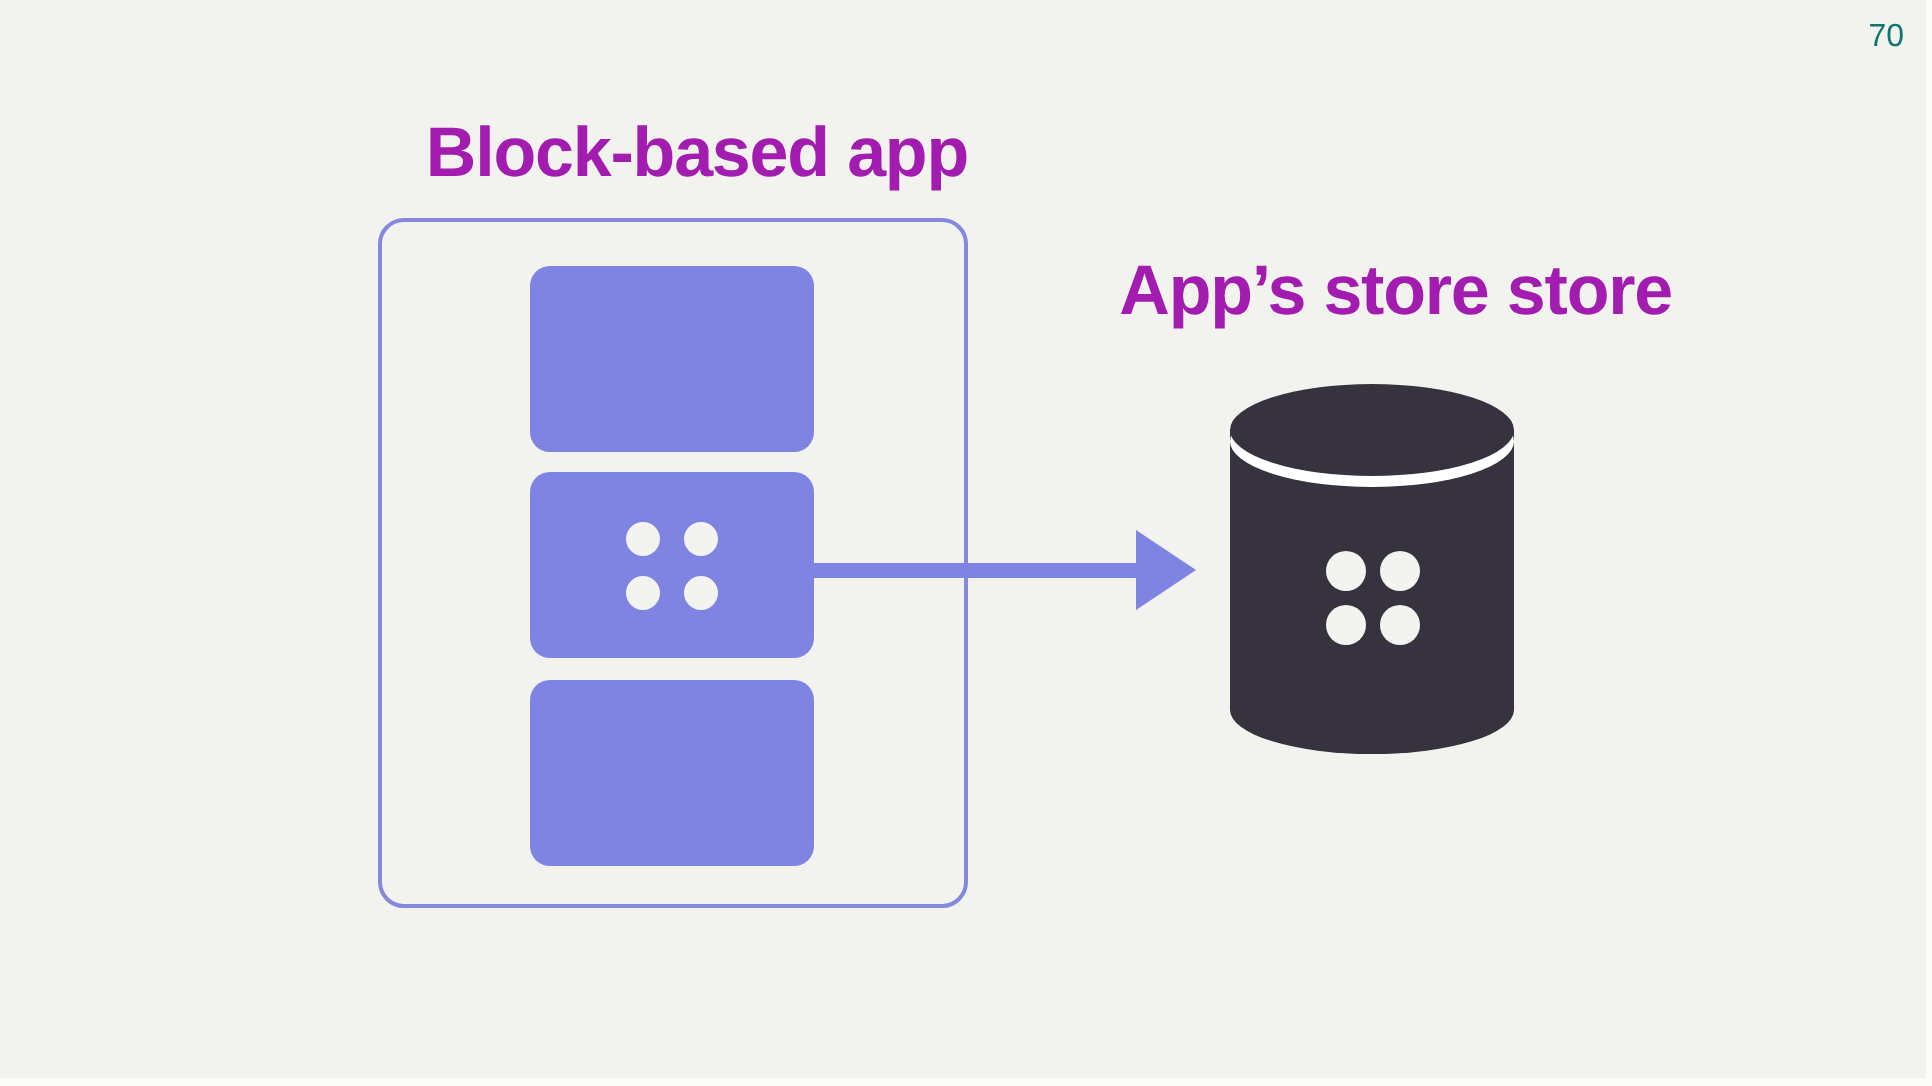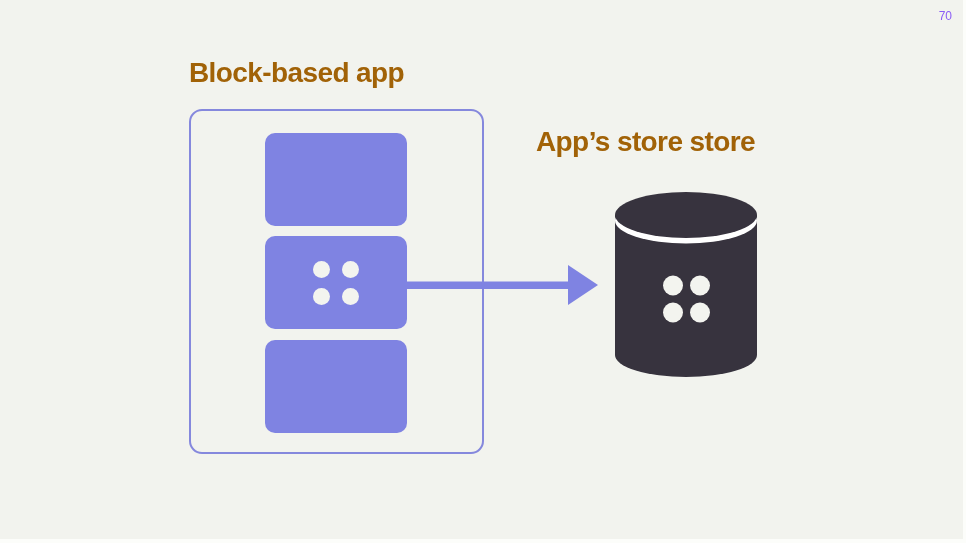--- a/index.html
+++ b/index.html
@@ -9,34 +9,34 @@
     position: relative;
     overflow: hidden;
     background: #f2f3ee;
     font-family: "Liberation Sans", "DejaVu Sans", sans-serif;
   }
 
   .page-number {
     position: absolute;
     top: 9px;
     right: 14px;
-    font-size: 12px;
+    font-size: 16px;
     font-weight: 500;
-    color: #8b5cf6;
+    color: #0f766e;
     line-height: 1.2;
   }
 
   .label {
     position: absolute;
-    font-size: 28px;
+    font-size: 35px;
     font-weight: 600;
     letter-spacing: -0.6px;
-    color: #a16207;
+    color: #a21caf;
     line-height: 1;
-    text-align: left;
+    text-align: right;
     white-space: nowrap;
   }
   .app-title {
     left: 189px;
     top: 59px;
     width: 295px;
   }
   .datastore-title {
     left: 536px;
     top: 128px;

